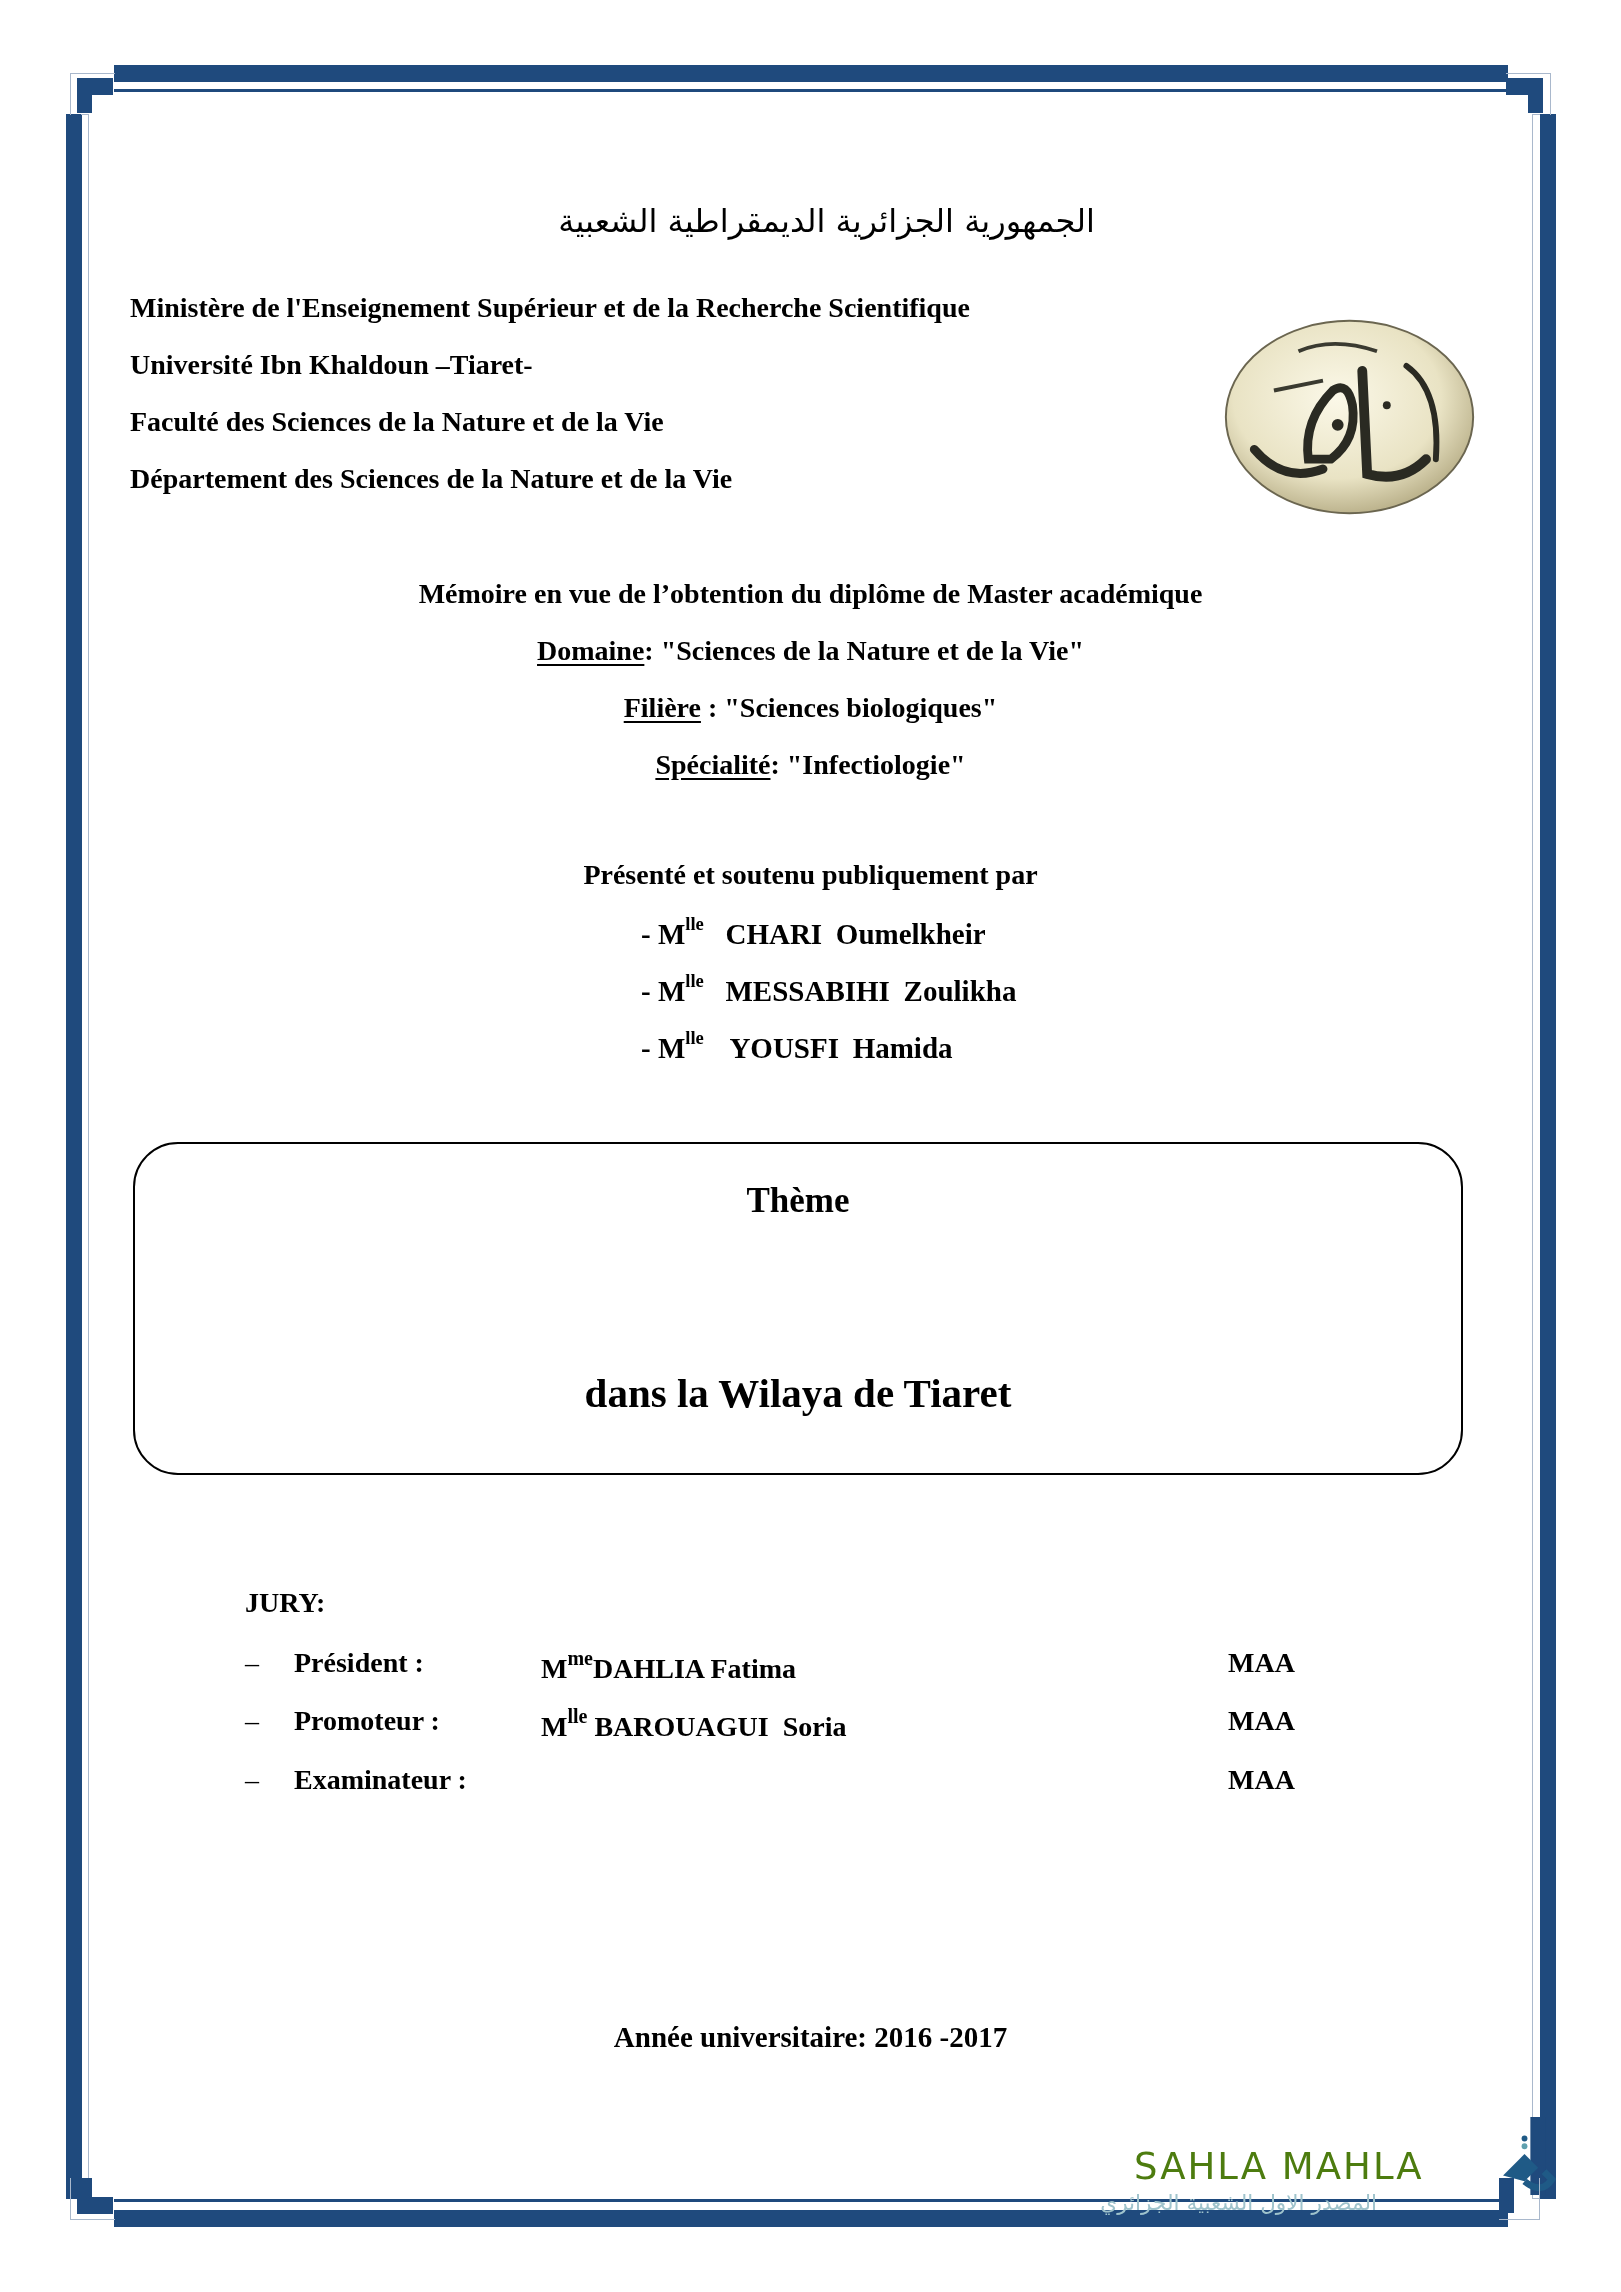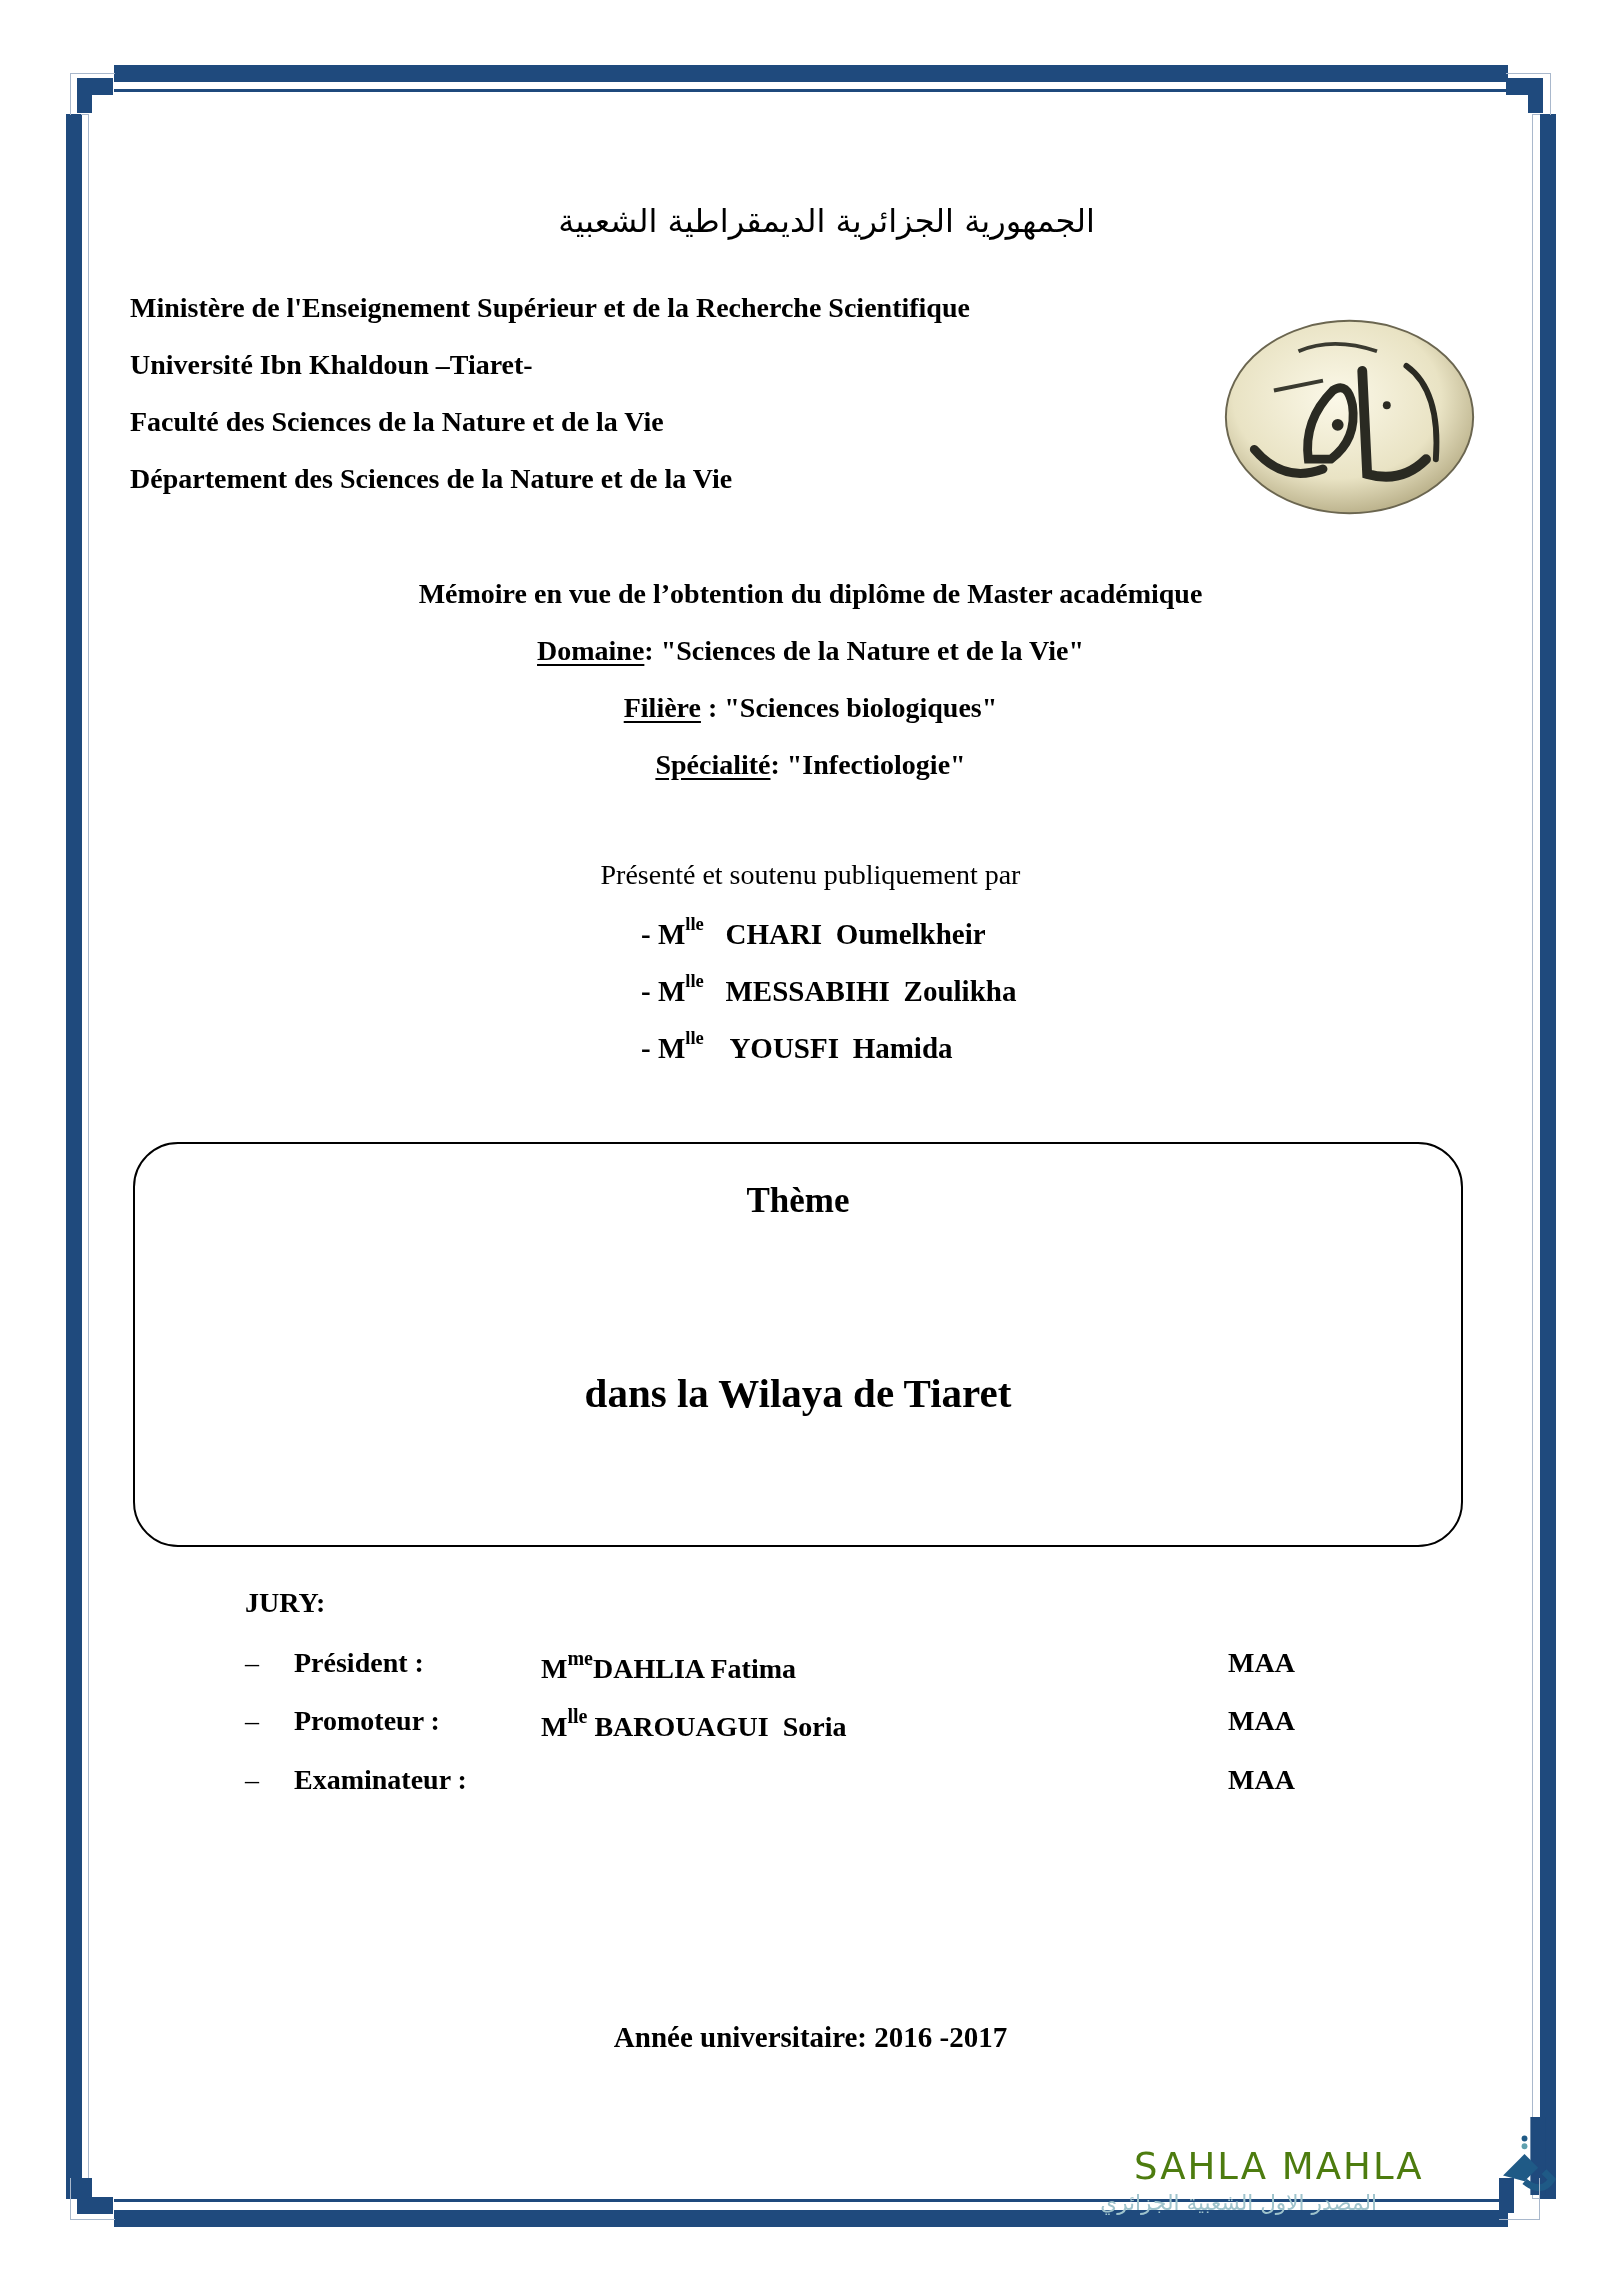--- a/index.html
+++ b/index.html
@@ -7,29 +7,29 @@
          font-family:"Liberation Serif", "DejaVu Serif", serif; color:#000; }
   .abs { position:absolute; }
   
   .bar { position:absolute; background:#1f4a7d; }
   .thin { position:absolute; background:#1f4a7d; }
   .hair { position:absolute; border:1px solid #a9b8cc; box-sizing:border-box; }
 
   .arabic { position:absolute; left:0; width:1621px; top:202px; text-align:center;
             font-family:"DejaVu Sans", sans-serif; font-size:32px; direction:rtl; padding-left:32px; box-sizing:border-box; }
   .inst { position:absolute; left:130px; font-weight:bold; font-size:28px; white-space:nowrap; }
-  .center-line { position:absolute; left:0; width:1621px; text-align:center; font-size:28px; white-space:nowrap; }
+  .center-line { position:absolute; left:0; width:1621px; text-align:center; font-size:28px; white-space:nowrap;font-weight:bold; }
   .b { font-weight:bold; }
   .u { text-decoration:underline; text-underline-offset:3.9px; text-decoration-thickness:2px; }
   .student { position:absolute; left:605px; font-size:29px; font-weight:bold; white-space:nowrap;margin-left:36px; }
   .student .sup { font-size:18.6px; vertical-align:13.7px; }
   .student .gap { display:inline-block; width:21.6px; }
   .student .last { margin-right:13.7px; }
 
-  .theme-box { position:absolute; left:133px; top:1142px; width:1330px; height:405px;
+  .theme-box { position:absolute; left:133px; top:1142px; width:1330px; height:333px;
                border:2.9px solid #000; border-radius:45px; box-sizing:border-box; }
   .theme-line { position:absolute; left:0; width:100%; text-align:center; font-weight:bold; white-space:nowrap; }
 
   .jury-title { position:absolute; left:245px; top:1587px; font-size:28px; font-weight:bold; }
   .jury-row { position:absolute; left:245px; height:39px; width:1078px; font-size:28px; font-weight:bold; white-space:nowrap; }
   .jury-row .dash { position:absolute; left:0; font-weight:normal; }
   .jury-row .role { position:absolute; left:49px; }
   .jury-row .person { position:absolute; left:296px; }
   .jury-row .person .sup { font-size:20px; vertical-align:12.7px; }
   .jury-row .grade { position:absolute; left:983px; }

